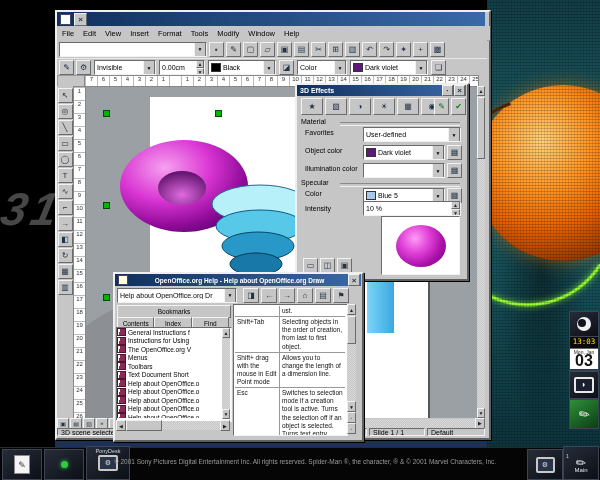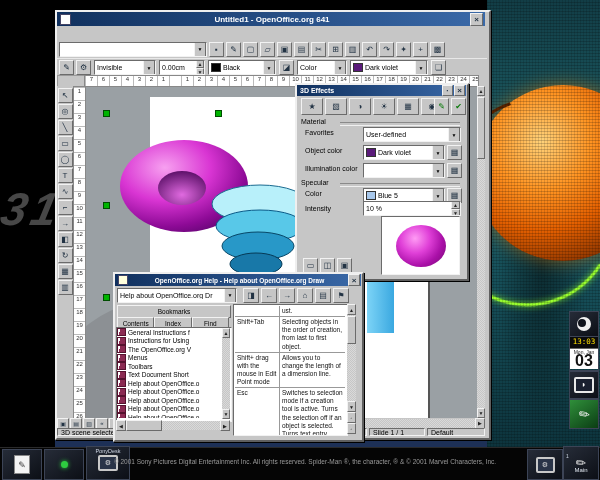--- a/index.html
+++ b/index.html
@@ -120,24 +120,35 @@
     <div class="neon" id="neon1"></div>
     <div class="neon" id="neon2"></div>
     <div class="scan"></div>
   </div>
   <div class="abs" id="tron-number">31</div>
 
   <div class="abs winbox" id="main-window"></div>
 
   <div class="abs titlebar" id="main-title">
     <span style="width:9px;height:9px;background:#fff;border:1px solid #446;margin:0 3px;flex:none"></span>
-    <span style="flex:1;text-align:center">Untitled1 - OpenOffice.org 641</span>
     <span class="raised tbtn" style="width:11px;height:11px;margin-right:2px;font-weight:bold">×</span>
   </div>
 
+  <div class="abs" id="main-menubar">
+
+  <span class="menu-item">File</span>
+      <span class="menu-item">Edit</span>
+      <span class="menu-item">View</span>
+      <span class="menu-item">Insert</span>
+      <span class="menu-item">Format</span>
+      <span class="menu-item">Tools</span>
+      <span class="menu-item">Modify</span>
+      <span class="menu-item">Window</span>
+      <span class="menu-item">Help</span>
+    </div>
 
   <div class="abs" id="function-bar">
     <span class="combo" style="width:146px;height:13px">
       <span class="val"></span>
       <span class="drop raised">▼</span>
     </span>
     <span style="display:flex;gap:2px">
 
     <span class="raised tbtn">▪</span>
         <span class="raised tbtn">✎</span>

